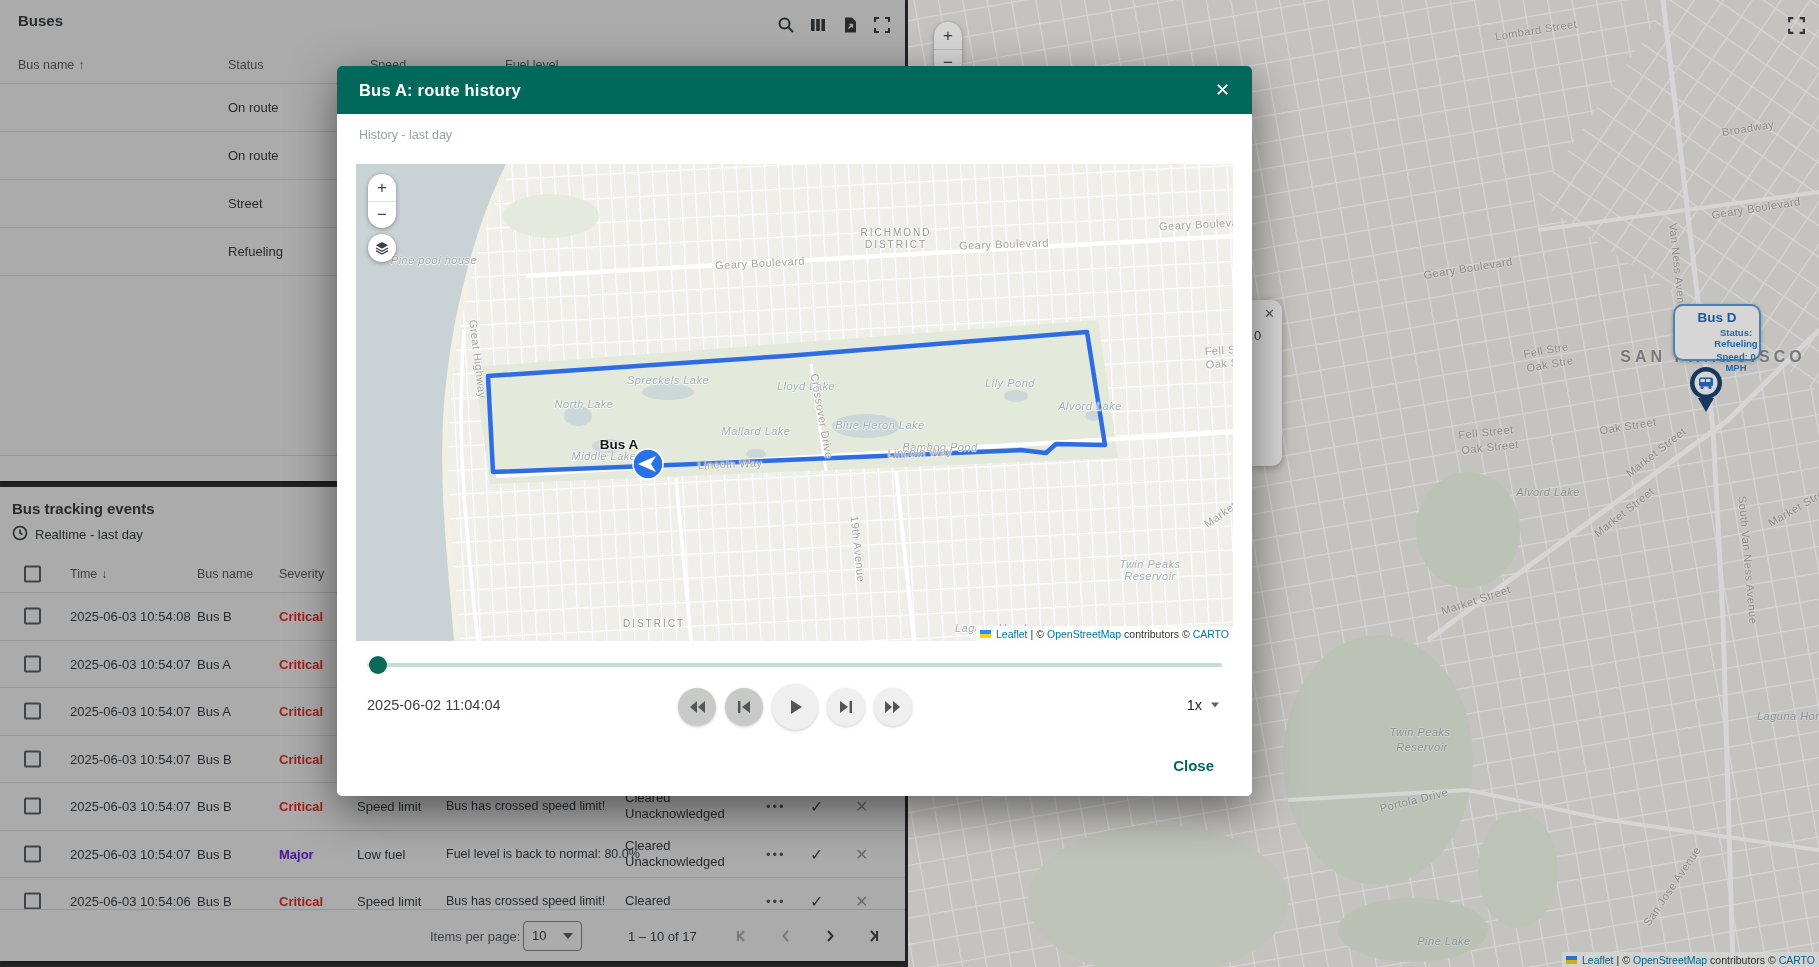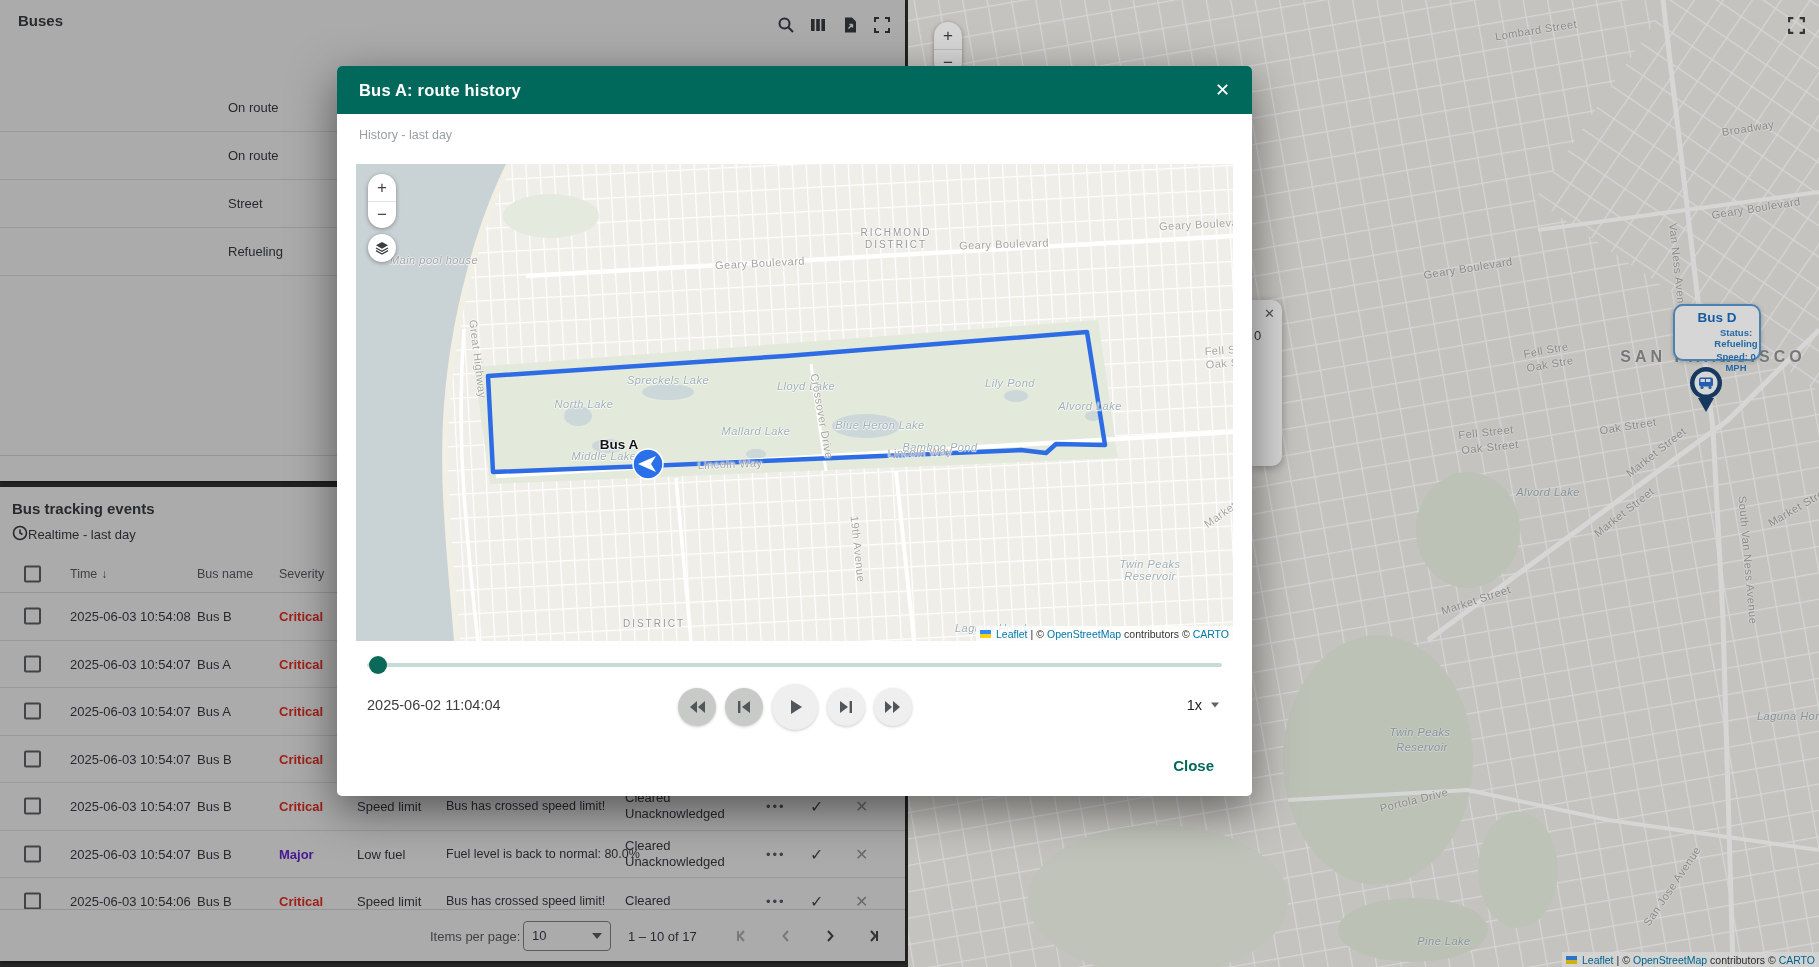--- a/index.html
+++ b/index.html
@@ -6,21 +6,21 @@
   *{box-sizing:border-box;font-family:"Liberation Sans",sans-serif;}
   .app{position:relative;width:1819px;height:967px;background:#3a3a3a;overflow:hidden;}
 
   
   .card{position:absolute;background:#fff;box-shadow:0 1px 4px rgba(0,0,0,.5);}
   .buses-card{left:0;top:0;width:905px;height:481px;}
   .events-card{left:0;top:487px;width:905px;height:474px;}
   .panel-title{position:absolute;font-size:15px;font-weight:bold;color:#3c4043;}
   .bc-title{left:18px;top:12px;}
   .ec-title{left:12px;top:13px;}
-  .subtitle-row{position:absolute;left:12px;top:38px;display:flex;align-items:center;color:#3c4043;font-size:13px;}
+  .subtitle-row{position:absolute;left:12px;top:38px;display:flex;align-items:center;gap:7px;color:#3c4043;font-size:13px;}
 
   .toolbar{position:absolute;right:12px;top:14px;display:flex;gap:10px;}
   .tb-icon{width:22px;height:22px;display:flex;align-items:center;justify-content:center;cursor:pointer;}
 
   
   .b-header{position:absolute;left:0;top:46px;width:100%;height:38px;border-bottom:1px solid #dedede;font-size:12.5px;color:#5f6368;}
   .b-header .hc,.b-row .cell{position:absolute;top:50%;transform:translateY(-50%);white-space:nowrap;}
   .hc-name{left:18px;} .hc-status{left:228px;} .hc-speed{left:370px;} .hc-fuel{left:505px;}
   .b-rows{position:absolute;left:0;top:84px;width:100%;}
   .b-row{position:relative;height:48px;border-bottom:1px solid #e4e4e4;font-size:13px;color:#3a3f44;}
@@ -41,21 +41,21 @@
   .c-type{left:357px;} .c-msg{left:446px;width:176px;white-space:normal;font-size:12.5px;line-height:15px;}
   .c-status{left:625px;width:132px;white-space:normal;font-size:13px;line-height:16px;}
   .c-dots{left:766px;letter-spacing:2px;color:#5f6368;font-size:13px;cursor:pointer;}
   .c-check{left:810px;color:#474d51;font-size:16px;cursor:pointer;}
   .c-x{left:855px;color:#9aa0a6;font-size:16px;cursor:pointer;}
   .checkbox{position:absolute;left:24px;top:50%;transform:translateY(-50%);width:17px;height:17px;border:2px solid #61666b;border-radius:2px;cursor:pointer;background:#fff;}
   .e-header .checkbox{left:24px;}
 
   .e-footer{position:absolute;left:0;bottom:0;width:100%;height:52px;border-top:1px solid #e0e0e0;background:#fff;font-size:13px;color:#5f6368;}
   .ipp-label{position:absolute;left:430px;top:50%;transform:translateY(-50%);}
-  .ipp-select{position:absolute;left:523px;top:50%;transform:translateY(-50%);width:88px;height:30px;border:1px solid #8a8a8a;border-radius:4px;display:flex;align-items:center;padding:0 8px;color:#3a3f44;cursor:pointer;}
+  .ipp-select{position:absolute;left:523px;top:50%;transform:translateY(-50%);width:59px;height:30px;border:1px solid #8a8a8a;border-radius:4px;display:flex;align-items:center;padding:0 8px;color:#3a3f44;cursor:pointer;}
   .ipp-select .caret{margin-left:auto;}
   .caret{width:0;height:0;border-left:5px solid transparent;border-right:5px solid transparent;border-top:6px solid #5f6368;}
   .range-label{position:absolute;left:628px;top:50%;transform:translateY(-50%);color:#3a3f44;}
   .pg-btn{position:absolute;top:50%;transform:translate(-50%,-50%);width:26px;height:26px;display:flex;align-items:center;justify-content:center;cursor:pointer;}
 
   
   .right-map{position:absolute;left:908px;top:0;width:911px;height:967px;background:#edece8;overflow:hidden;}
   .map-svg{position:absolute;left:0;top:0;}
 
   .mlab{position:absolute;transform:translate(-50%,-50%);white-space:nowrap;font-size:11px;color:#a6a5a0;letter-spacing:.5px;text-shadow:0 0 2px #fff,0 0 2px #fff,0 1px 1px #fff;pointer-events:none;}
@@ -139,20 +139,26 @@
           </svg>
       </div>
       <div class="tb-icon">
         <svg width="18" height="18" viewBox="0 0 18 18" fill="none" stroke="#3c4043" stroke-width="2">
             <path d="M2 6 V2 H6"></path>
             <path d="M12 2 H16 V6"></path>
             <path d="M16 12 V16 H12"></path>
             <path d="M6 16 H2 V12"></path>
           </svg>
       </div>
+    </div>
+    <div class="b-header">
+      <div class="hc hc-name"><span>Bus name</span><span class="sort-arrow">↑</span></div>
+      <div class="hc hc-status">Status</div>
+      <div class="hc hc-speed">Speed</div>
+      <div class="hc hc-fuel">Fuel level</div>
     </div>
     <div class="b-rows">
         <div class="b-row">
           <div class="cell c-busname"></div>
           <div class="cell c-status">On route</div>
         </div>
         <div class="b-row">
           <div class="cell c-busname"></div>
           <div class="cell c-status">On route</div>
         </div>
@@ -448,21 +454,21 @@
           <path d="M540 307 L558 477" stroke-width="4"></path>
           <path d="M320 314 L335 477" stroke-width="3.5"></path>
           <path d="M455 200 L470 307" stroke-width="3"></path>
           <path d="M108 165 Q102 250 108 330 T122 477" stroke-width="3.5"></path>
         </g>
 
         <polyline points="137,308 132,212 430,192 731,168 749,281 700,280 690,289 665,286 292,302 137,308" fill="none" stroke="#2d6ce5" stroke-width="4.5" stroke-linejoin="round" stroke-linecap="round"></polyline>
       </svg>
 
       <div>
-          <div class="mlab poi" style="left: 78px; top: 96px;">Main pool house</div>
+          <div class="mlab poi" style="left: 78px; top: 96px;">Pine pool house</div>
           <div class="mlab road" style="left: 404px; top: 99px; transform: translate(-50%, -50%) rotate(-3deg);">Geary Boulevard</div>
           <div class="mlab district" style="left: 540px; top: 68px;">RICHMOND</div>
           <div class="mlab district" style="left: 540px; top: 80px;">DISTRICT</div>
           <div class="mlab road" style="left: 648px; top: 80px; transform: translate(-50%, -50%) rotate(-2deg);">Geary Boulevard</div>
           <div class="mlab road" style="left: 848px; top: 60px; transform: translate(-50%, -50%) rotate(-3deg);">Geary Boulevard</div>
           <div class="mlab water" style="left: 312px; top: 216px;">Spreckels Lake</div>
           <div class="mlab water" style="left: 450px; top: 222px;">Lloyd Lake</div>
           <div class="mlab water" style="left: 228px; top: 240px;">North Lake</div>
           <div class="mlab water" style="left: 248px; top: 272px; margin-top: 20px;">Middle Lake</div>
           <div class="mlab water" style="left: 400px; top: 267px;">Mallard Lake</div>

